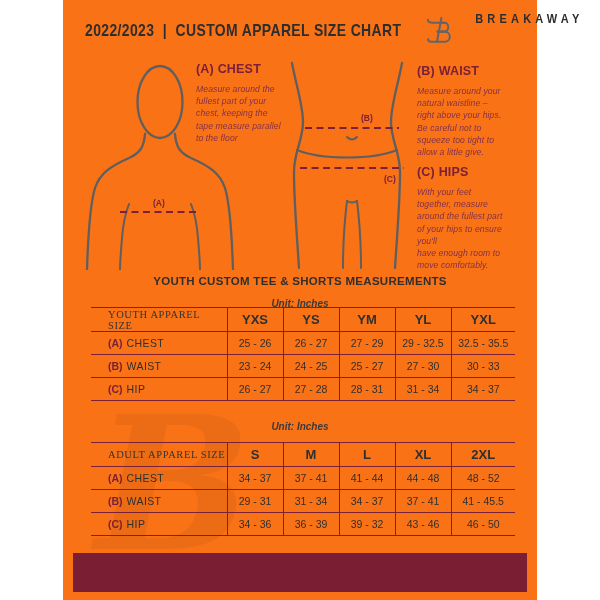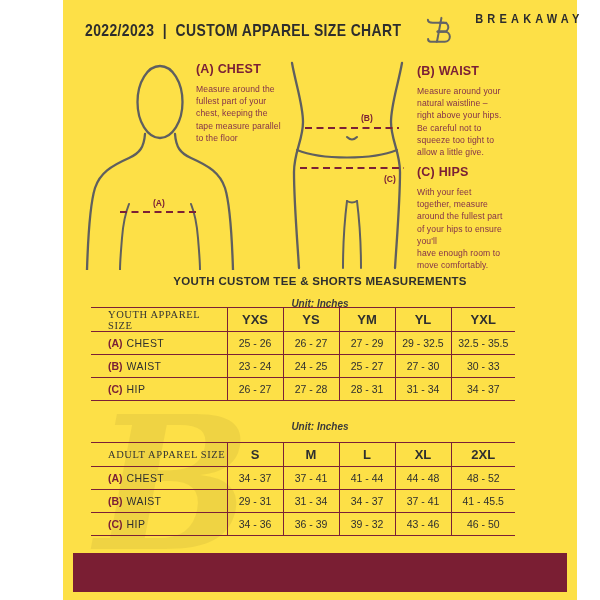--- a/index.html
+++ b/index.html
@@ -1,32 +1,32 @@
 <!DOCTYPE html>
 <html><head>
 <meta charset="utf-8">
 <style>
   html,body{margin:0;padding:0;background:#ffffff;}
   .canvas{position:relative;width:600px;height:600px;background:#ffffff;overflow:hidden;
           font-family:"Liberation Sans",sans-serif;}
-  .page{position:absolute;left:63px;top:0;width:474px;height:600px;background:#fde047;padding-left:40px;}
+  .page{position:absolute;left:63px;top:0;width:474px;height:600px;background:#f97316;}
 
   
   .hdr{position:absolute;top:0;left:0;right:0;height:58px;display:flex;align-items:center;
        padding:0 17px 0 22px;box-sizing:border-box;}
   .hdr-title{font-weight:bold;font-size:15px;color:#2d2d2d;letter-spacing:.4px;white-space:pre;
              display:inline-block;transform:scaleX(.93) scaleY(1.12);transform-origin:left center;}
   .brand{margin-left:auto;display:flex;align-items:flex-start;gap:21px;}
   .brand-name{font-weight:bold;font-size:11px;letter-spacing:4.2px;color:#2d2d2d;
               display:inline-block;transform:scaleY(1.1);}
 
   
   .abs{position:absolute;}
   .guide-head{font-weight:bold;font-size:12.5px;color:#7b2036;letter-spacing:.2px;}
-  .guide-body{margin-top:7px;font-size:8.6px;line-height:1.42;color:#833049;
+  .guide-body{margin-top:7px;font-style:italic;font-size:8.6px;line-height:1.42;color:#833049;
               white-space:pre-line;letter-spacing:.1px;}
   svg .fig{fill:none;stroke:#5f5f5f;stroke-width:2.3;stroke-linecap:round;}
   svg .fig-thin{fill:none;stroke:#5f5f5f;stroke-width:2;stroke-linecap:round;}
   svg .dash{fill:none;stroke:#7b2036;stroke-width:2;stroke-dasharray:7 4.5;}
   svg .marker{font-family:"Liberation Sans",sans-serif;font-size:8.5px;font-weight:bold;fill:#7b2036;}
 
   
   .tbl-head{position:absolute;left:0;width:100%;text-align:center;}
   .tbl-title{font-weight:bold;font-size:11.5px;color:#2f2f2f;letter-spacing:.3px;text-align:center;}
   .tbl-unit{margin-top:11px;font-style:italic;font-weight:bold;font-size:10px;color:#3a3a3a;}

